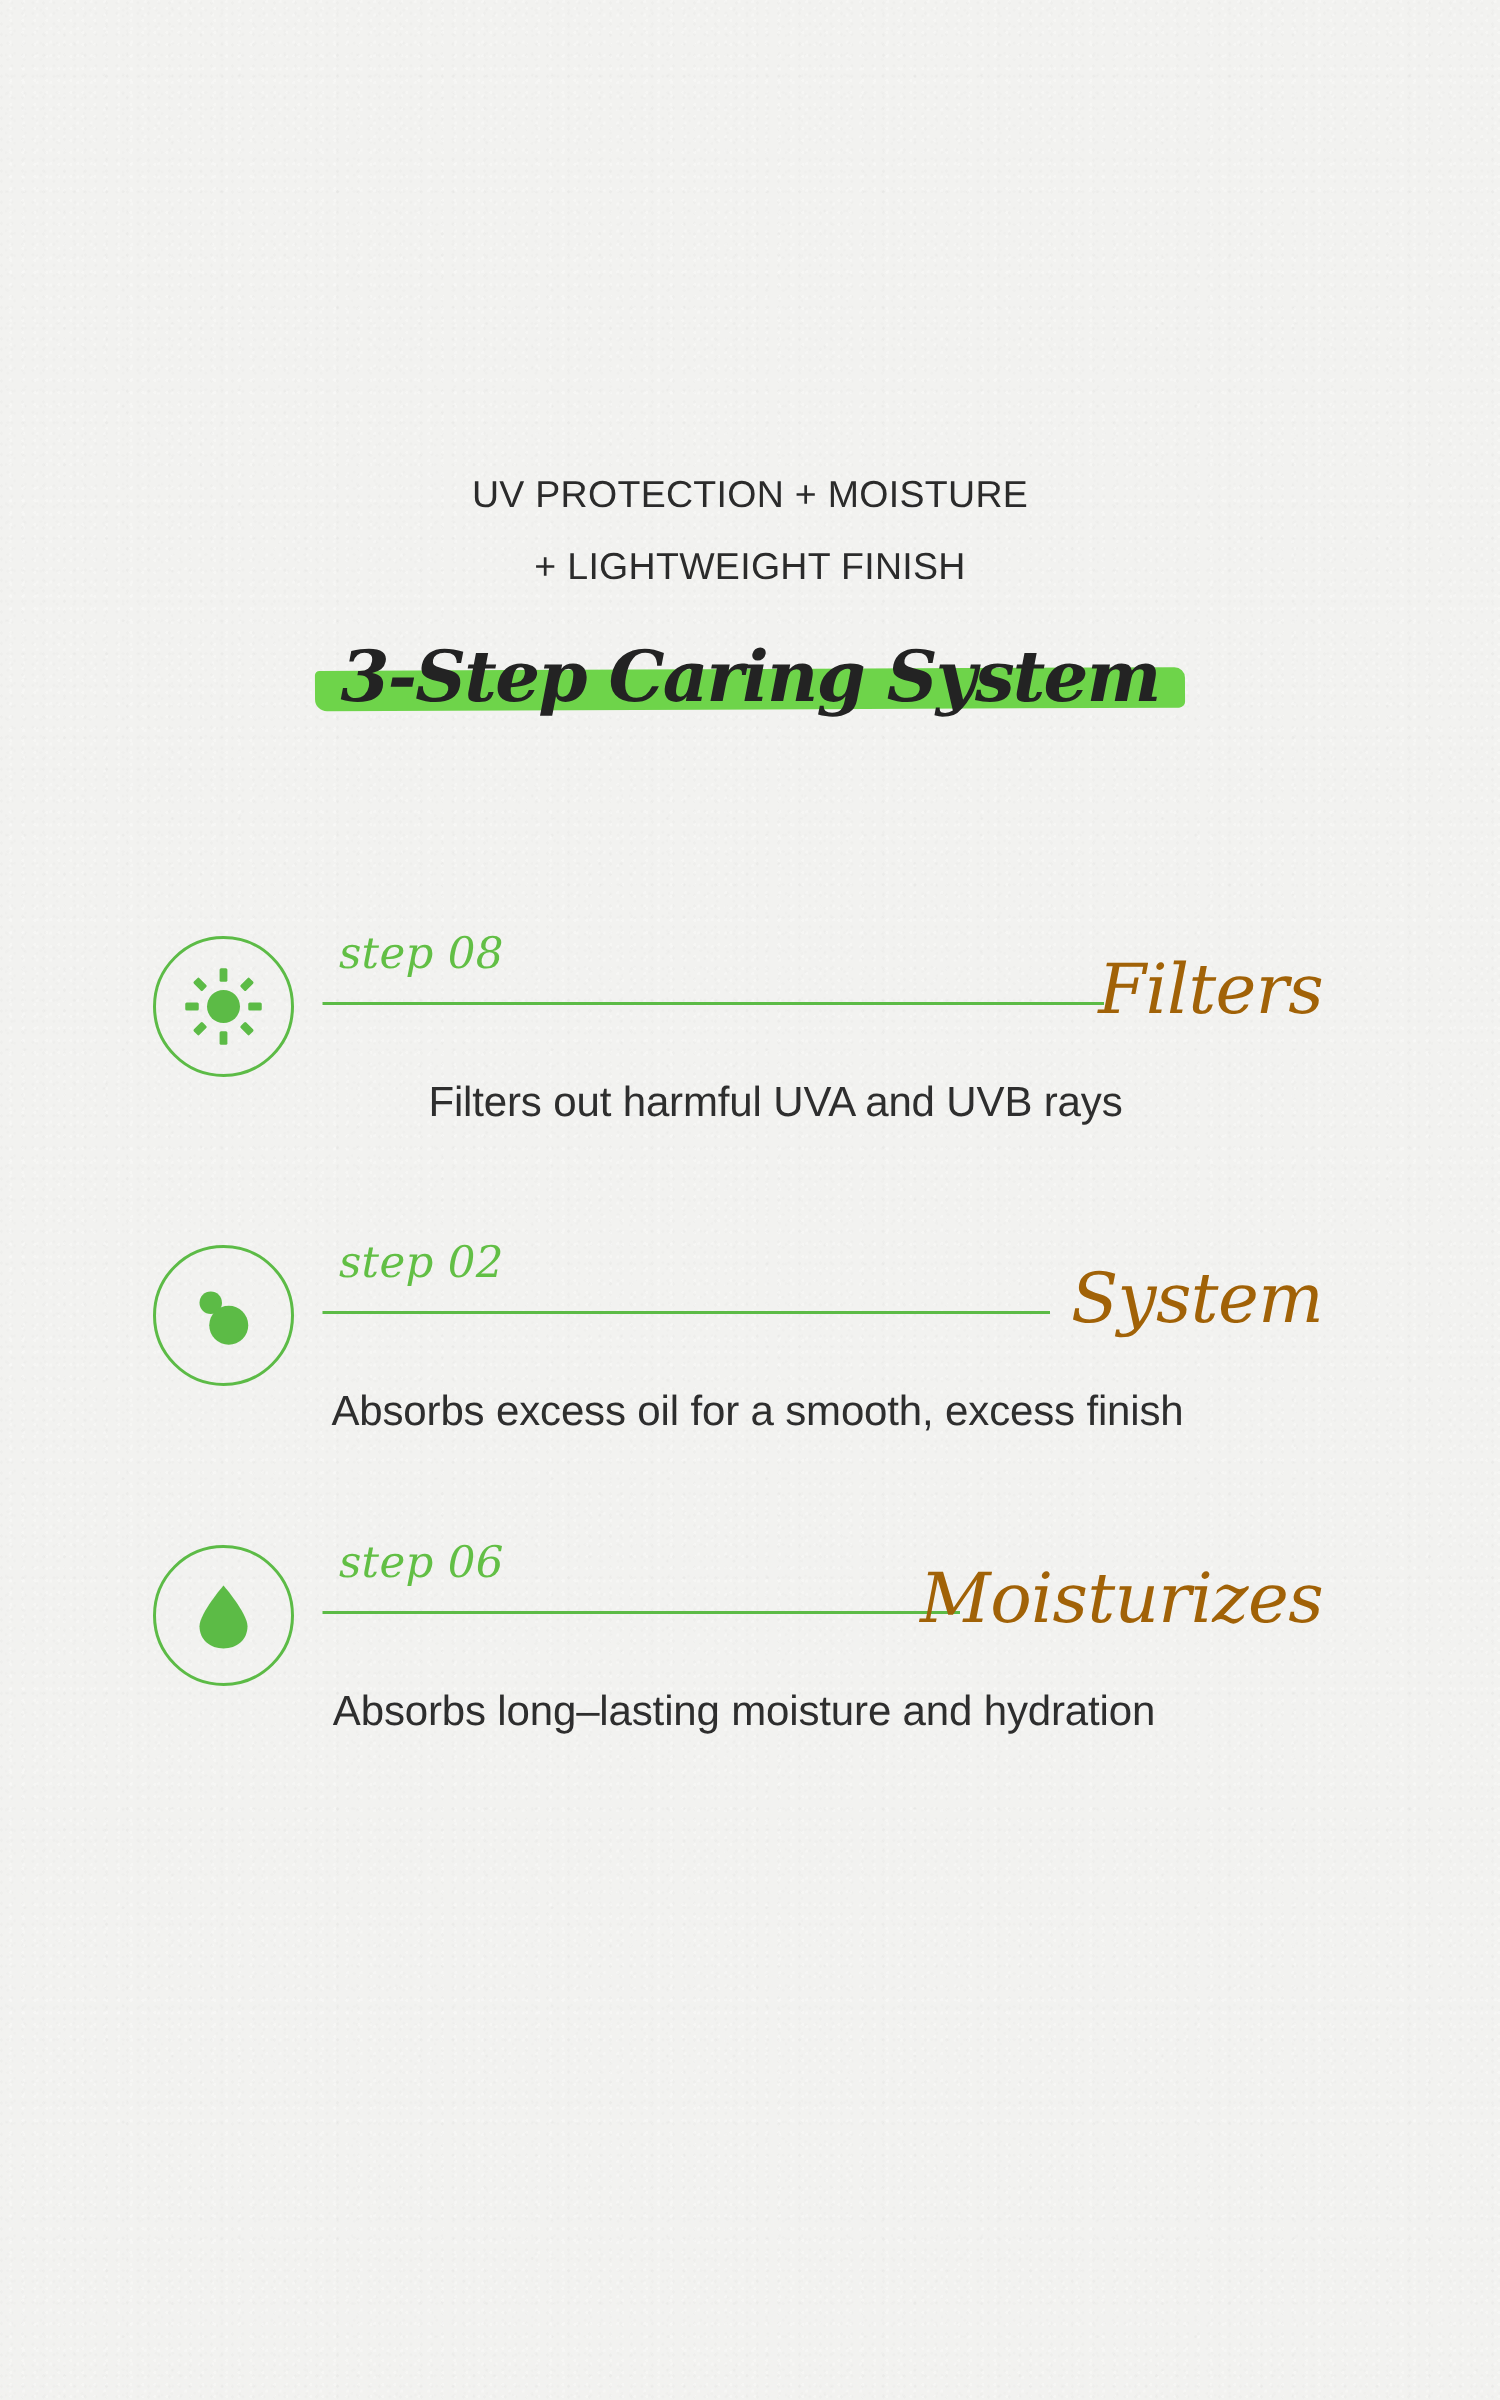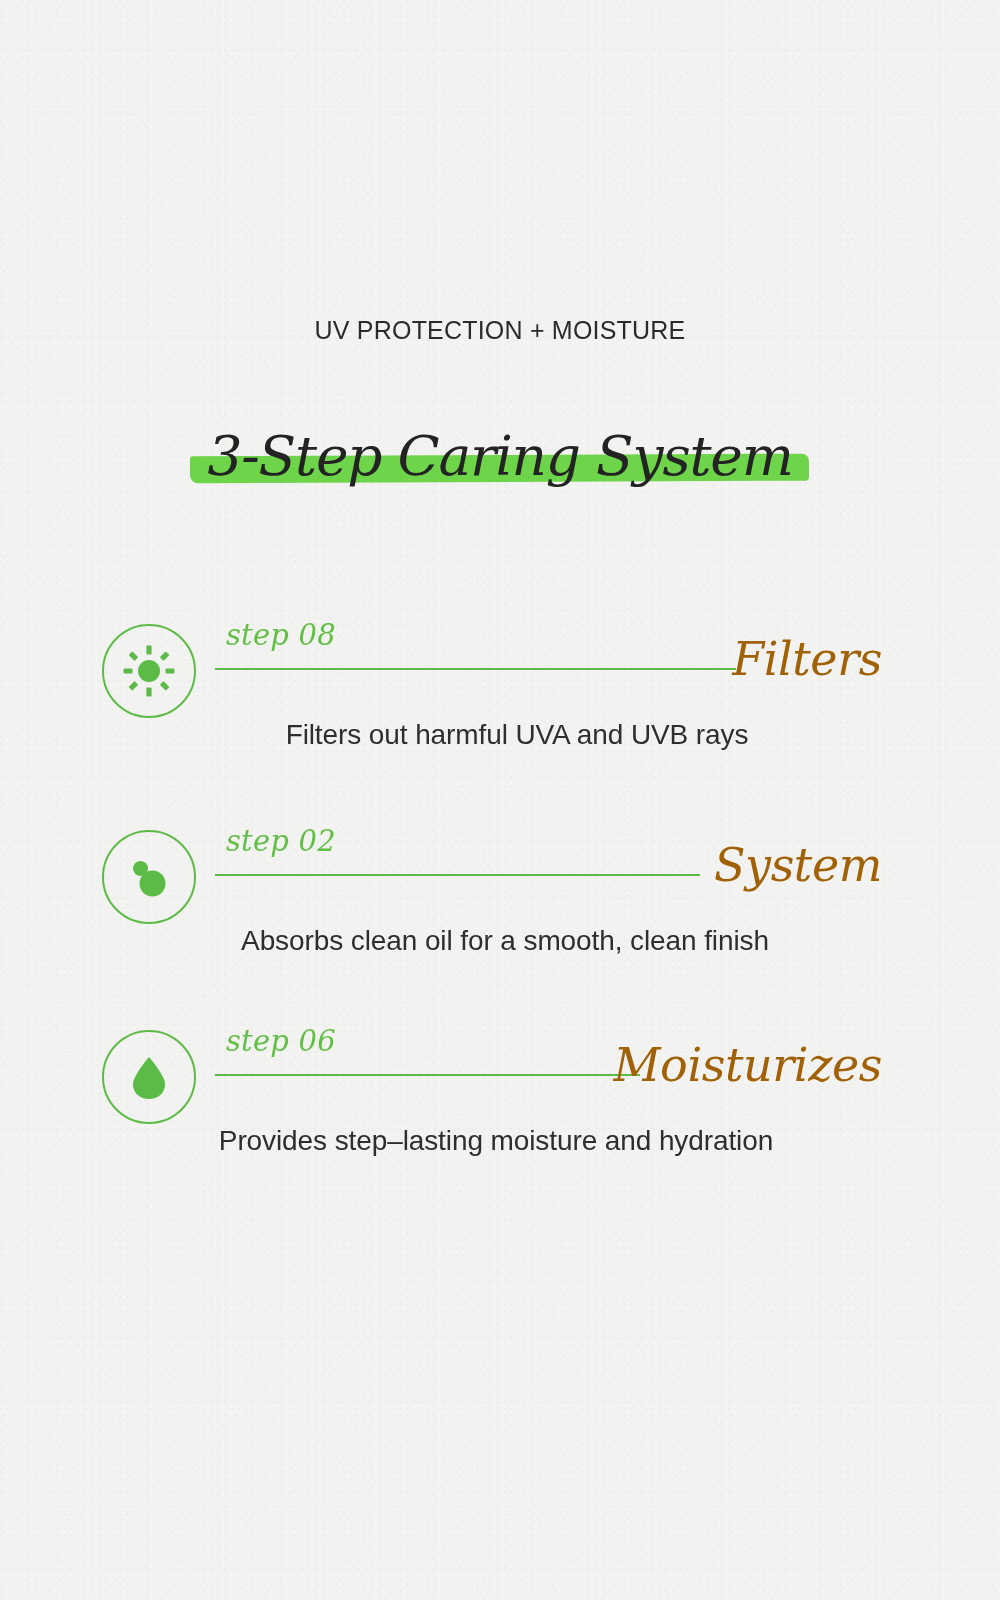--- a/index.html
+++ b/index.html
@@ -67,22 +67,22 @@
     background: #6ed44a;
     border-radius: 3px 7px 4px 8px;
     transform: rotate(-0.25deg);
     z-index: 0;
   }
   .title-text {
     position: relative;
     z-index: 1;
     font-family: "DejaVu Serif", "Liberation Serif", serif;
     font-style: italic;
-    font-weight: 400;
-    font-size: 55px;
+    font-weight: 700;
+    font-size: 47px;
     letter-spacing: -1.2px;
     color: #232323;
     white-space: nowrap;
   }
 
   
   .step {
     position: absolute;
     left: 0;
     width: 1000px;
@@ -161,20 +161,21 @@
 </style>
 </head>
 <body>
 
 <div class="page">
 
   <div class="grain"></div>
 
   <div class="eyebrow">
     <span class="l1">UV PROTECTION + MOISTURE</span>
+    <span class="l2">+ LIGHTWEIGHT FINISH</span>
   </div>
 
   <div class="title-wrap">
     <span class="title-inner">
       <span class="title-hl"></span>
       <span class="title-text">3-Step Caring System</span>
     </span>
   </div>
 
   <div class="step step-1">
@@ -204,30 +205,30 @@
       <span>
         <svg width="56" height="56" viewBox="0 0 56 56" aria-hidden="true">
           <circle cx="19.5" cy="19.5" r="7.5" fill="#5cbb46"></circle>
           <circle cx="31.5" cy="34.5" r="13" fill="#5cbb46"></circle>
         </svg>
       </span>
     </div>
     <div class="step-label">step 02</div>
     <div class="rule"></div>
     <div class="step-word">System</div>
-    <div class="step-desc">Absorbs clean oil for a smooth, clean finish</div>
+    <div class="step-desc">Absorbs excess oil for a smooth, excess finish</div>
   </div>
 
   <div class="step step-3">
     <div class="badge">
       <span>
         <svg width="56" height="56" viewBox="0 0 56 56" aria-hidden="true">
           <path d="M28 8 C28 8 44 26.5 44 35.2 C44 44.2 36.8 50 28 50 C19.2 50 12 44.2 12 35.2 C12 26.5 28 8 28 8 Z" fill="#5cbb46"></path>
         </svg>
       </span>
     </div>
     <div class="step-label">step 06</div>
     <div class="rule"></div>
     <div class="step-word">Moisturizes</div>
-    <div class="step-desc">Provides step–lasting moisture and hydration</div>
+    <div class="step-desc">Absorbs long–lasting moisture and hydration</div>
   </div>
 
 </div>
 
 </body></html>

